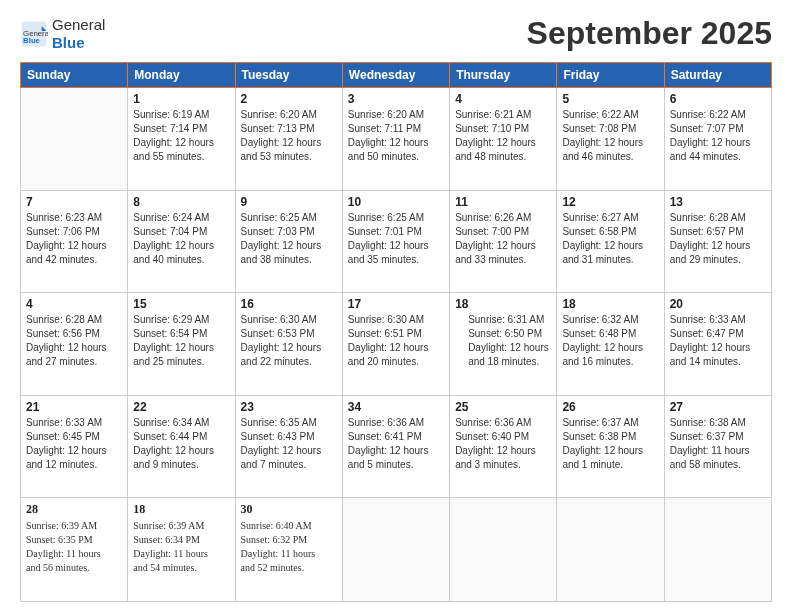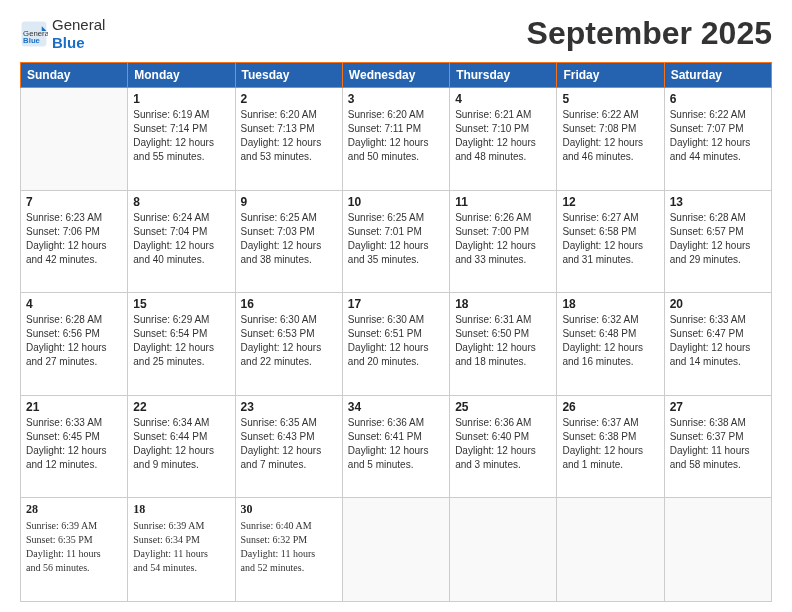--- a/index.html
+++ b/index.html
@@ -254,21 +254,21 @@
           </td>
           <td>
             <div class="day-number">17</div>
             <div class="day-info" style="white-space: pre-line;">Sunrise: 6:30 AM
 Sunset: 6:51 PM
 Daylight: 12 hours
 and 20 minutes.</div>
           </td>
           <td>
             <div class="day-number">18</div>
-            <div class="day-info" style="white-space: pre-line;">Sunrise: 6:31 AM
+            <div class="day-info" style="white-space: pre-line; margin-left: 13px;">Sunrise: 6:31 AM
 Sunset: 6:50 PM
 Daylight: 12 hours
 and 18 minutes.</div>
           </td>
           <td>
             <div class="day-number">18</div>
             <div class="day-info" style="white-space: pre-line;">Sunrise: 6:32 AM
 Sunset: 6:48 PM
 Daylight: 12 hours
 and 16 minutes.</div>

